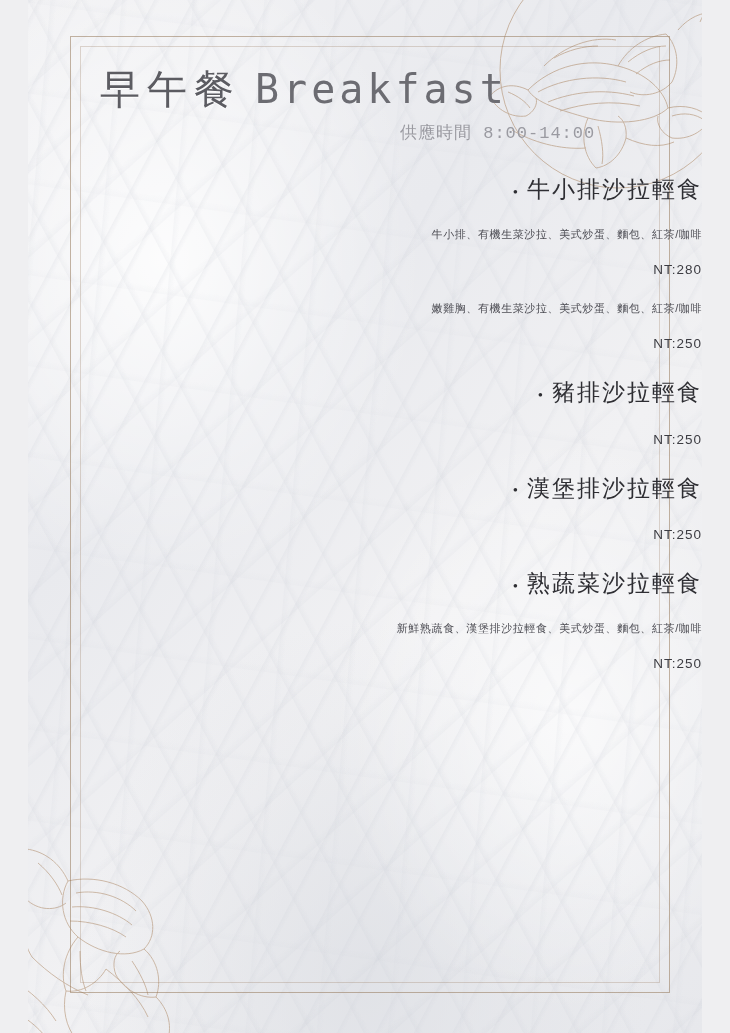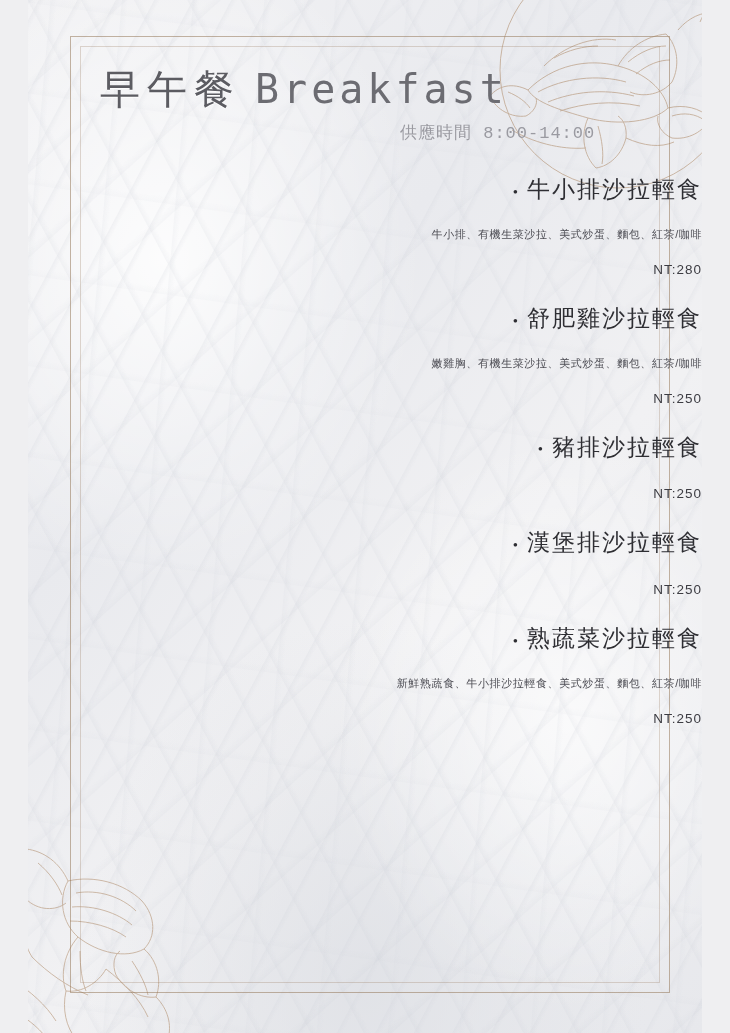--- a/index.html
+++ b/index.html
@@ -256,23 +256,20 @@
 
     <div class="item">
       <div class="item-name">
         <span class="bullet">•</span><span>牛小排沙拉輕食</span>
       </div>
       <div class="item-desc">牛小排、有機生菜沙拉、美式炒蛋、麵包、紅茶/咖啡</div>
       <div class="item-price">NT:280</div>
     </div>
 
     <div class="item">
-      <div class="item-name">
-        <span class="bullet">•</span><span>舒肥雞沙拉輕食</span>
-      </div>
       <div class="item-desc">嫩雞胸、有機生菜沙拉、美式炒蛋、麵包、紅茶/咖啡</div>
       <div class="item-price">NT:250</div>
     </div>
 
     <div class="item">
       <div class="item-name">
         <span class="bullet">•</span><span>豬排沙拉輕食</span>
       </div>
       <div class="item-price">NT:250</div>
     </div>
@@ -281,21 +278,21 @@
       <div class="item-name">
         <span class="bullet">•</span><span>漢堡排沙拉輕食</span>
       </div>
       <div class="item-price">NT:250</div>
     </div>
 
     <div class="item">
       <div class="item-name">
         <span class="bullet">•</span><span>熟蔬菜沙拉輕食</span>
       </div>
-      <div class="item-desc">新鮮熟蔬食、牛小排沙拉輕食、美式炒蛋、麵包、紅茶/咖啡</div>
+      <div class="item-desc">新鮮熟蔬食、漢堡排沙拉輕食、美式炒蛋、麵包、紅茶/咖啡</div>
       <div class="item-price">NT:250</div>
     </div>
 
   </div>
 
   <div class="footer">
   </div>
 
 </div>
 

